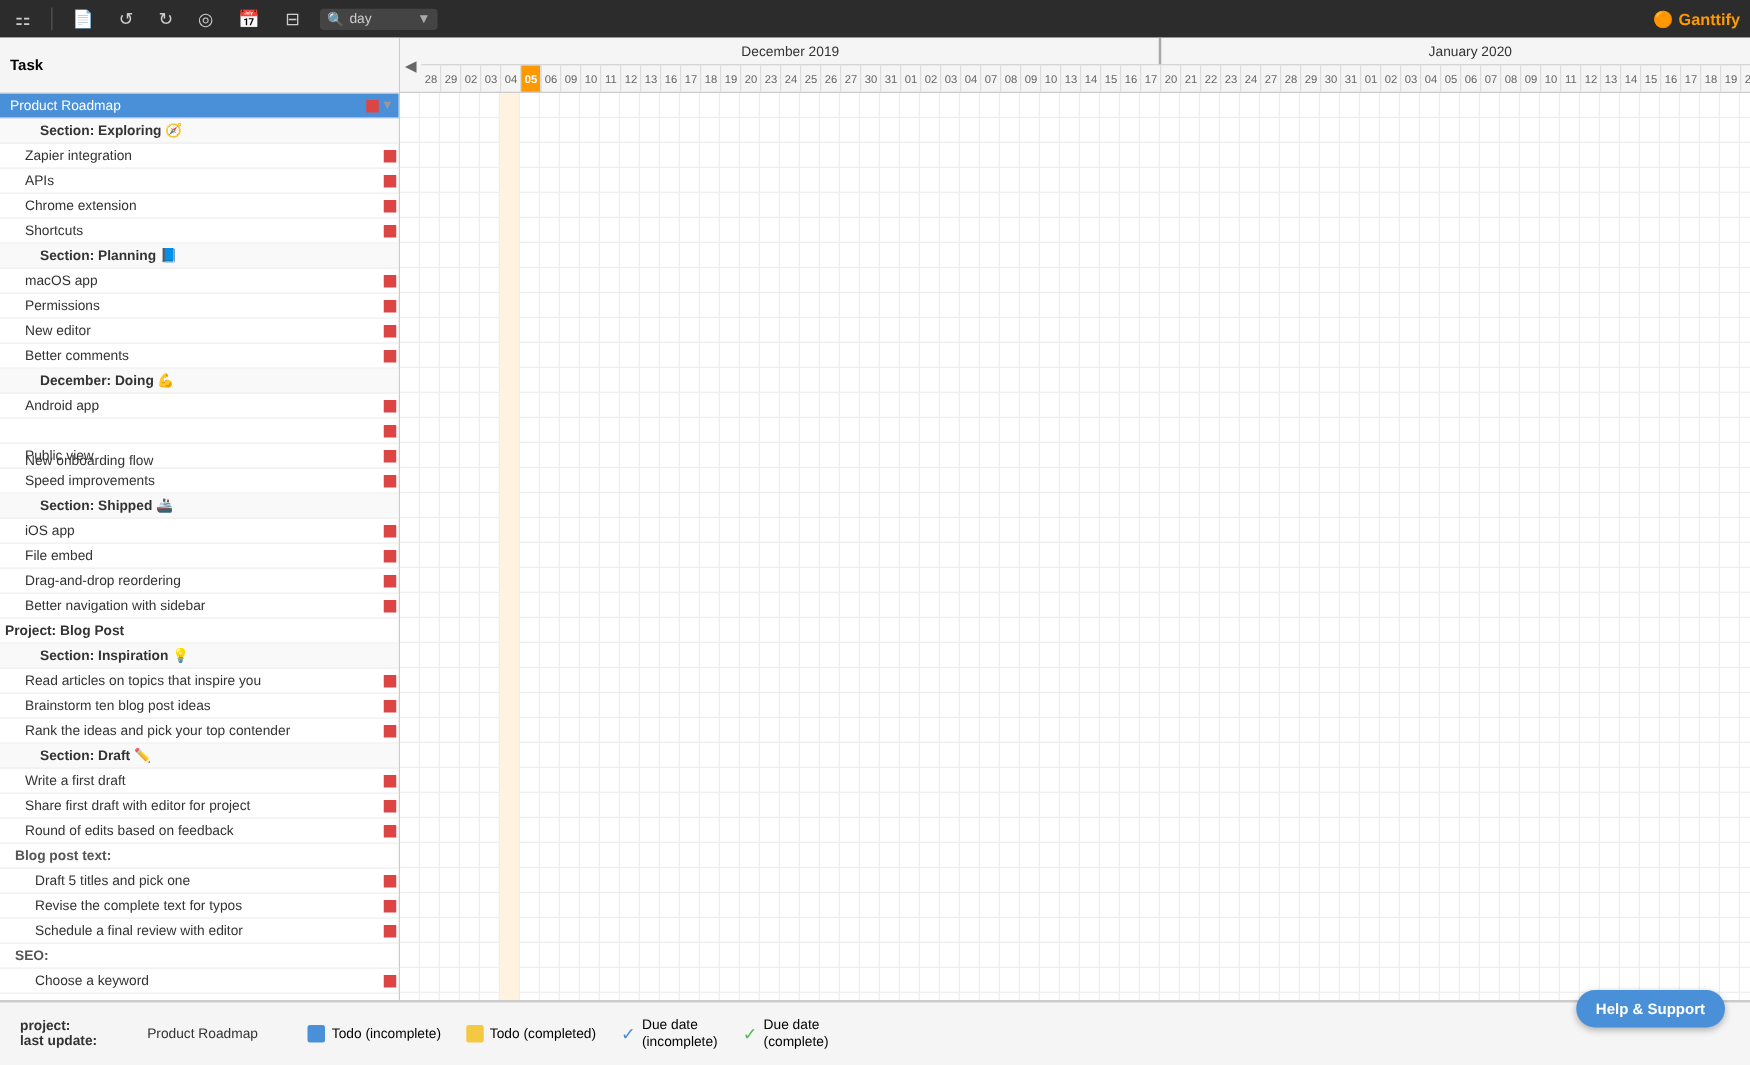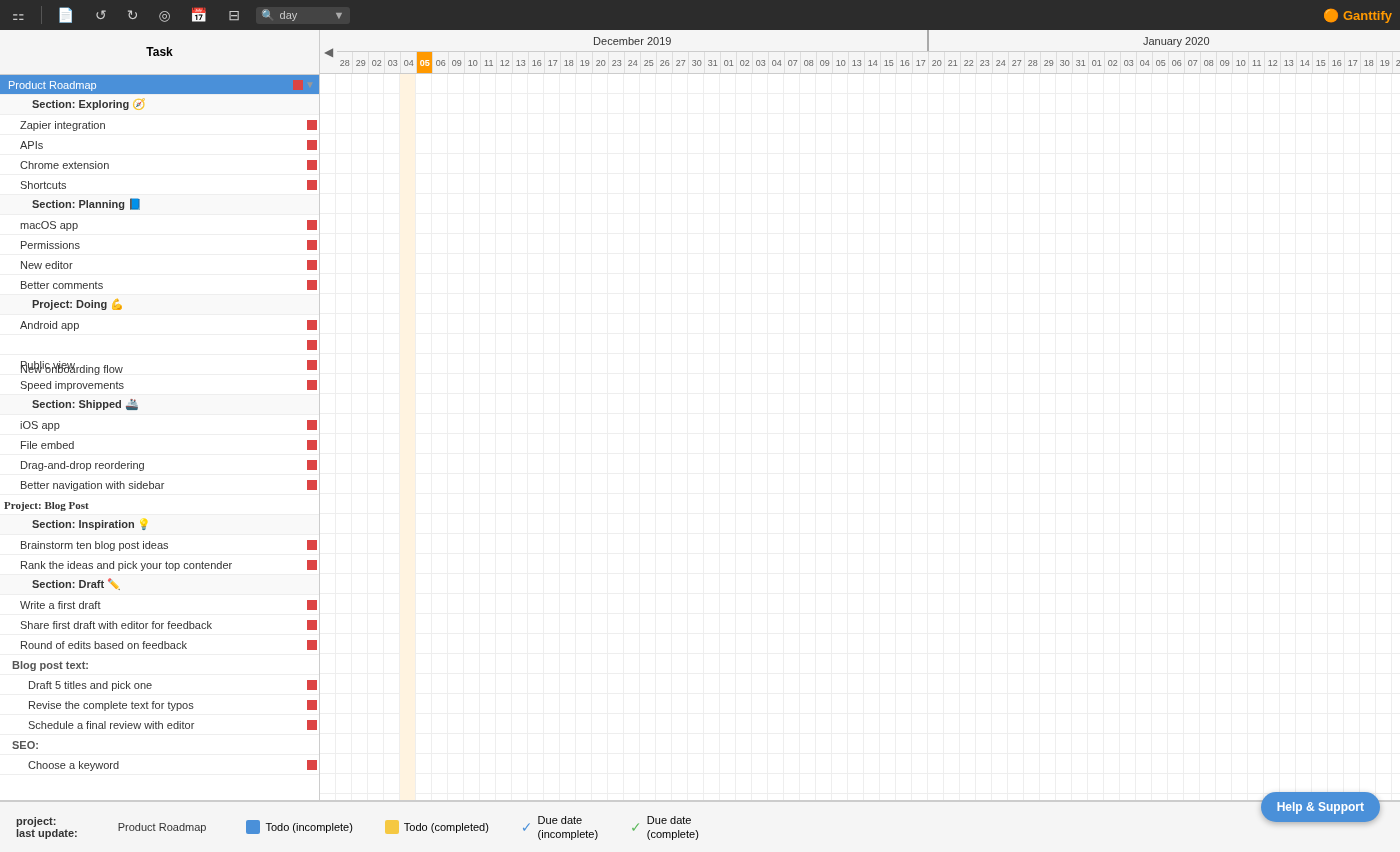--- a/index.html
+++ b/index.html
@@ -67,36 +67,35 @@
     
     .task-header {
       height: 45px;
       display: flex;
       align-items: center;
       padding: 0 8px;
       border-bottom: 1px solid #ccc;
       background: #f5f5f5;
       font-weight: bold;
       font-size: 12px;
-      justify-content: center;
     }
 
     .task-row {
       display: flex;
       align-items: center;
       height: 20px;
       border-bottom: 1px solid #eee;
       padding-left: 8px;
       font-size: 11px;
       cursor: pointer;
       white-space: nowrap;
     }
     .task-row.highlight { background: #4a90d9; color: #fff; }
     .task-row.section { font-weight: bold; background: #f9f9f9; color: #333; padding-left: 32px; }
-    .task-row.project { font-weight: bold; color: #333; padding-left: 4px; font-family: Liberation Serif, serif; }
+    .task-row.project { font-weight: bold; color: #333; padding-left: 4px; }
     .task-row.subsection { font-weight: bold; color: #555; padding-left: 12px; }
     .task-row.task1 { padding-left: 20px; color: #333; }
     .task-row.task2 { padding-left: 28px; color: #333; }
 
     .row-flag {
       margin-left: auto;
       margin-right: 2px;
       display: flex;
       gap: 2px;
       align-items: center;
@@ -175,21 +174,21 @@
       border-top: 2px solid #ccc;
       display: flex;
       align-items: center;
       padding: 0 16px;
       gap: 40px;
       flex-shrink: 0;
     }
     .status-item { display: flex; flex-direction: column; font-size: 11px; }
     .status-label { font-weight: bold; color: #333; }
     .status-value { color: #333; }
-    .legend-items { display: flex; gap: 32px; align-items: center; }
+    .legend-items { display: flex; gap: 20px; align-items: center; }
     .legend-item { display: flex; align-items: center; gap: 5px; font-size: 11px; }
     .legend-box { width: 14px; height: 14px; border-radius: 2px; }
     .legend-blue { background: #4a90d9; }
     .legend-yellow { background: #f5c842; }
     .legend-check-blue { color: #4a90d9; font-size: 14px; }
     .legend-check-green { color: #5cb85c; font-size: 14px; }
 
     
     #help-btn {
       position: fixed;
@@ -300,21 +299,21 @@
             <span style="display:inline-block;width:10px;height:10px;background:#d44;"></span>
           </span>
         </div>
         <div class="task-row task1">
           <span style="overflow: hidden; text-overflow: ellipsis; flex: 1 1 0%;">Better comments</span>
           <span class="row-flag">
             <span style="display:inline-block;width:10px;height:10px;background:#d44;"></span>
           </span>
         </div>
         <div class="task-row section">
-          <span style="overflow: hidden; text-overflow: ellipsis; flex: 1 1 0%;">Project: Doing 💪</span>
+          <span style="overflow: hidden; text-overflow: ellipsis; flex: 1 1 0%;">December: Doing 💪</span>
         </div>
         <div class="task-row task1">
           <span style="overflow: hidden; text-overflow: ellipsis; flex: 1 1 0%;">Android app</span>
           <span class="row-flag">
             <span style="display:inline-block;width:10px;height:10px;background:#d44;"></span>
           </span>
         </div>
         <div class="task-row task1">
           <span style="overflow: hidden; text-overflow: ellipsis; flex: 1 1 0%; margin-top: 48px;">New onboarding flow</span>
           <span class="row-flag">
@@ -360,20 +359,26 @@
             <span style="display:inline-block;width:10px;height:10px;background:#d44;"></span>
           </span>
         </div>
         <div class="task-row project">
           <span style="overflow: hidden; text-overflow: ellipsis; flex: 1 1 0%;">Project: Blog Post</span>
         </div>
         <div class="task-row section">
           <span style="overflow: hidden; text-overflow: ellipsis; flex: 1 1 0%;">Section: Inspiration 💡</span>
         </div>
         <div class="task-row task1">
+          <span style="overflow: hidden; text-overflow: ellipsis; flex: 1 1 0%;">Read articles on topics that inspire you</span>
+          <span class="row-flag">
+            <span style="display:inline-block;width:10px;height:10px;background:#d44;"></span>
+          </span>
+        </div>
+        <div class="task-row task1">
           <span style="overflow: hidden; text-overflow: ellipsis; flex: 1 1 0%;">Brainstorm ten blog post ideas</span>
           <span class="row-flag">
             <span style="display:inline-block;width:10px;height:10px;background:#d44;"></span>
           </span>
         </div>
         <div class="task-row task1">
           <span style="overflow: hidden; text-overflow: ellipsis; flex: 1 1 0%;">Rank the ideas and pick your top contender</span>
           <span class="row-flag">
             <span style="display:inline-block;width:10px;height:10px;background:#d44;"></span>
           </span>
@@ -381,21 +386,21 @@
         <div class="task-row section">
           <span style="overflow: hidden; text-overflow: ellipsis; flex: 1 1 0%;">Section: Draft ✏️</span>
         </div>
         <div class="task-row task1">
           <span style="overflow: hidden; text-overflow: ellipsis; flex: 1 1 0%;">Write a first draft</span>
           <span class="row-flag">
             <span style="display:inline-block;width:10px;height:10px;background:#d44;"></span>
           </span>
         </div>
         <div class="task-row task1">
-          <span style="overflow: hidden; text-overflow: ellipsis; flex: 1 1 0%;">Share first draft with editor for feedback</span>
+          <span style="overflow: hidden; text-overflow: ellipsis; flex: 1 1 0%;">Share first draft with editor for project</span>
           <span class="row-flag">
             <span style="display:inline-block;width:10px;height:10px;background:#d44;"></span>
           </span>
         </div>
         <div class="task-row task1">
           <span style="overflow: hidden; text-overflow: ellipsis; flex: 1 1 0%;">Round of edits based on feedback</span>
           <span class="row-flag">
             <span style="display:inline-block;width:10px;height:10px;background:#d44;"></span>
           </span>
         </div>

